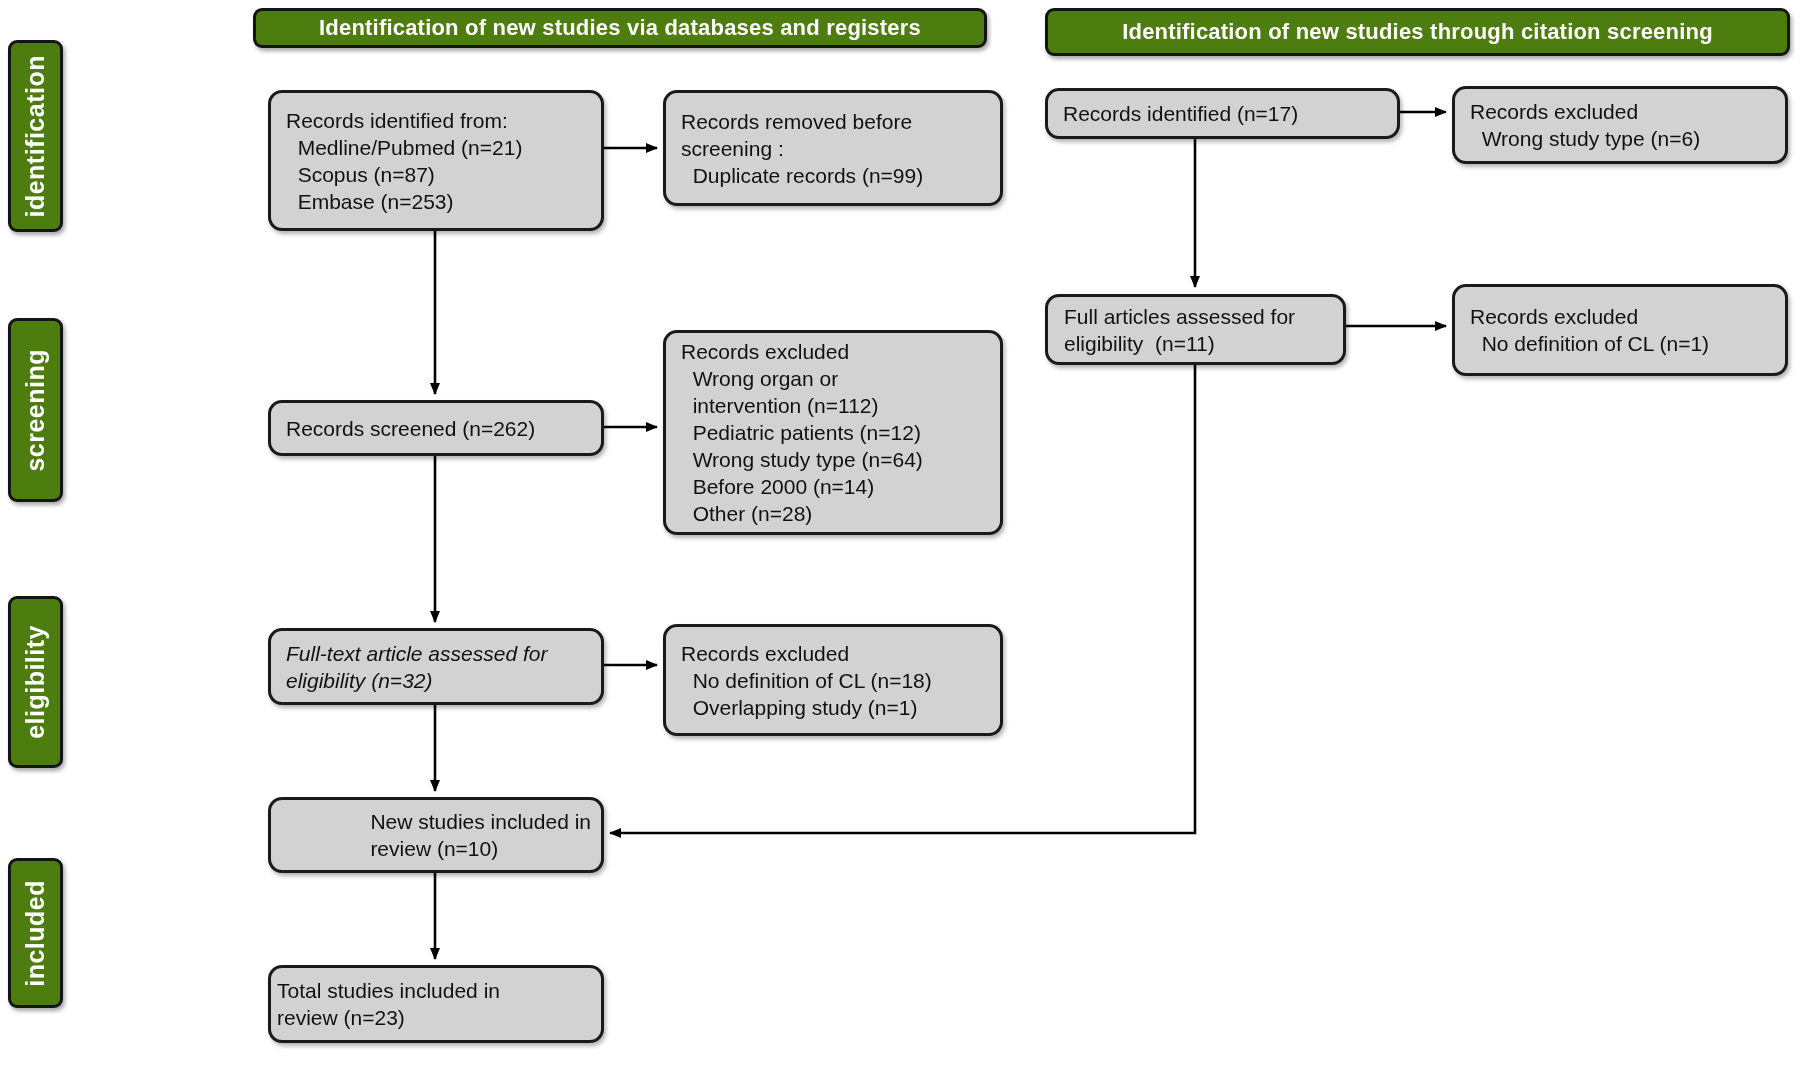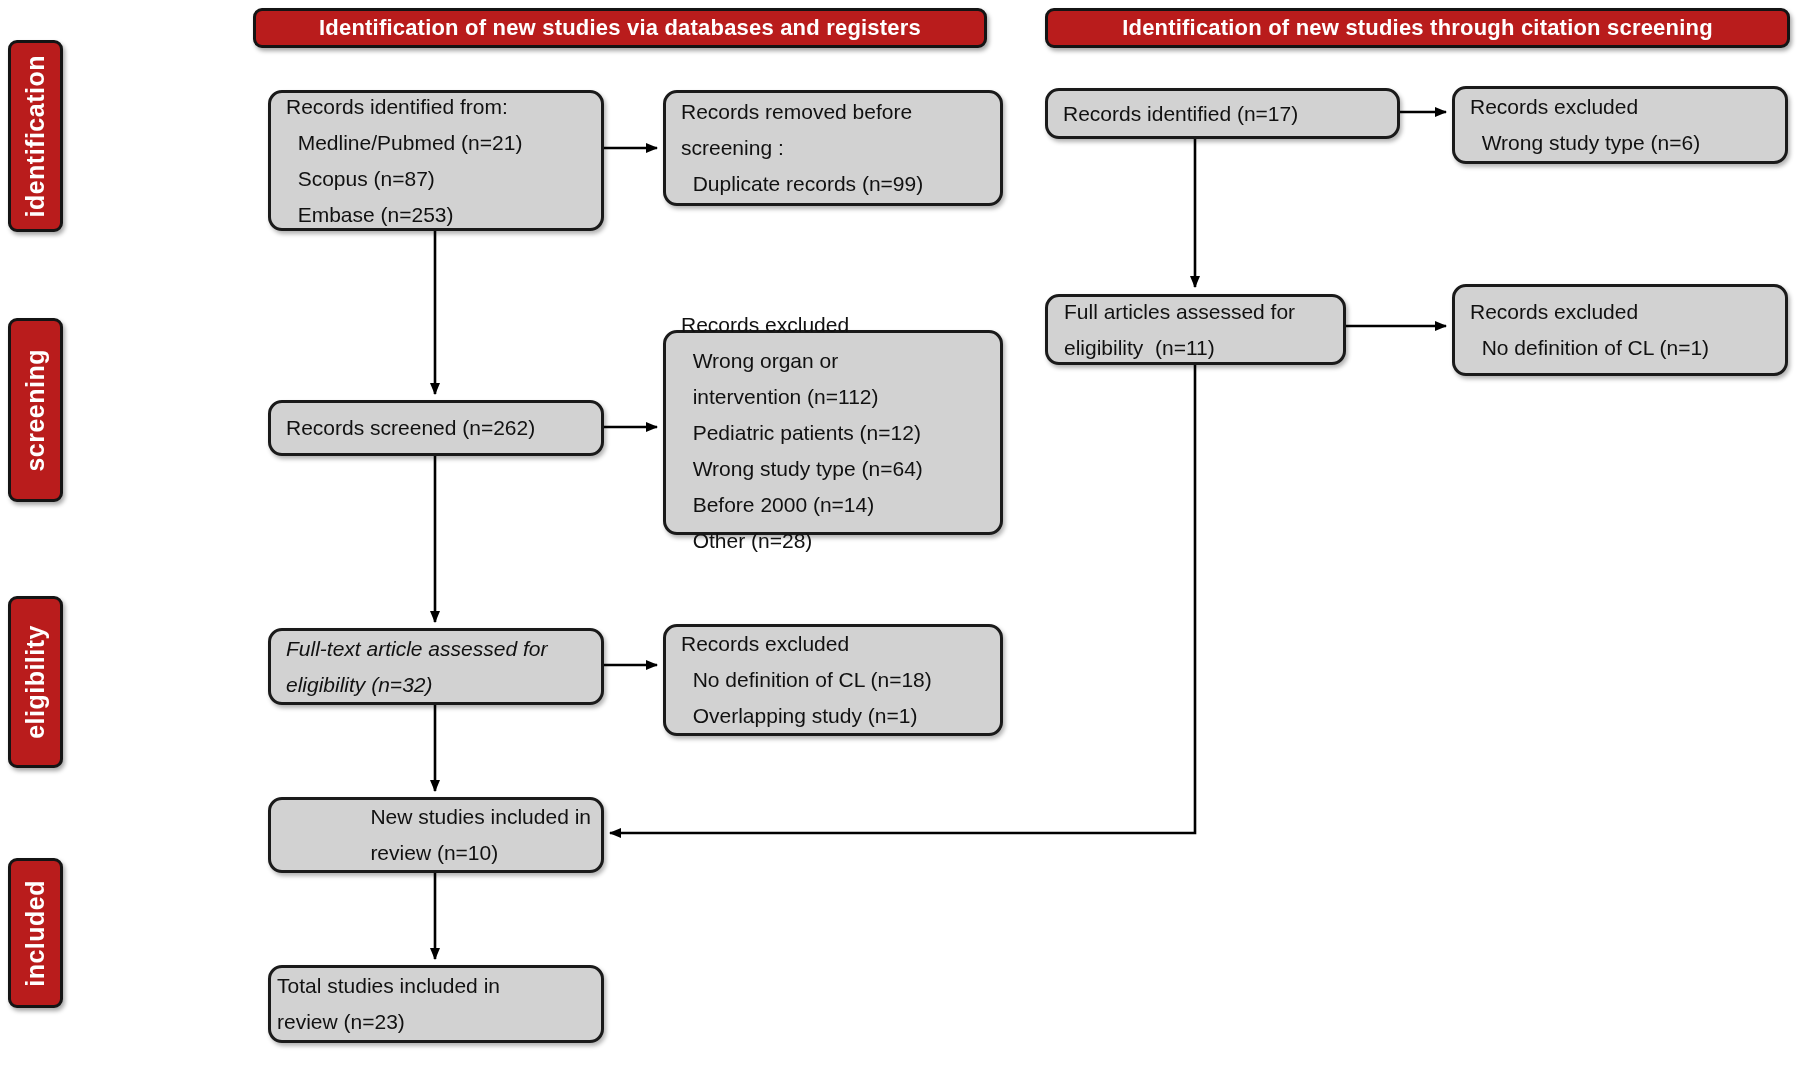--- a/index.html
+++ b/index.html
@@ -6,21 +6,21 @@
   body{
     position:relative;
     width:1800px;height:1080px;
     font-family:"Liberation Sans", sans-serif;
     color:#111;
     overflow:hidden;
   }
   .abs{position:absolute;box-sizing:border-box;}
   
   .band{
-    background:#b91c1c;
+    background:#4d7c0f;
     border:3px solid #141414;
     border-radius:9px;
     box-shadow:2px 3px 4px rgba(0,0,0,0.35);
     color:#fff;
     font-weight:bold;
     display:flex;align-items:center;justify-content:center;
   }
   .header-band{font-size:22px;letter-spacing:0.2px;}
   .stage-band span{
     writing-mode:vertical-rl;
@@ -34,21 +34,21 @@
     background:#d2d2d2;
     border:3px solid #1a1a1a;
     border-radius:14px;
     box-shadow:2px 3px 4px rgba(0,0,0,0.3);
     display:flex;align-items:center;
     padding:4px 10px 4px 15px;
   }
   .node > span{
     white-space:pre;
     font-size:21px;
-    line-height:36px;
+    line-height:27px;
   }
   svg.connectors{position:absolute;left:0;top:0;pointer-events:none;}
 </style>
 </head>
 <body>
 
 <svg class="connectors" width="1800" height="1080">
   <defs>
     <marker id="arr" markerUnits="userSpaceOnUse" markerWidth="16" markerHeight="14" refX="11" refY="5" orient="auto">
       <path d="M0,0 L12,5 L0,10 z" fill="#000"></path>
@@ -78,21 +78,21 @@
 <div class="abs band stage-band" style="left:8px;top:596px;width:55px;height:172px;">
   <span>eligibility</span>
 </div>
 <div class="abs band stage-band" style="left:8px;top:858px;width:55px;height:150px;">
   <span>included</span>
 </div>
 
 <div class="abs band header-band" style="left:253px;top:8px;width:734px;height:40px;">
   <span>Identification of new studies via databases and registers</span>
 </div>
-<div class="abs band header-band" style="left:1045px;top:8px;width:745px;height:40px;">
+<div class="abs band header-band" style="left:1045px;top:8px;width:745px;height:48px;">
   <span>Identification of new studies through citation screening</span>
 </div>
 
 <div class="abs node" style="left:268px;top:90px;width:336px;height:141px;">
   <span>Records identified from:
   Medline/Pubmed (n=21)
   Scopus (n=87)
   Embase (n=253)</span>
 </div>
 <div class="abs node" style="left:663px;top:90px;width:340px;height:116px;">

